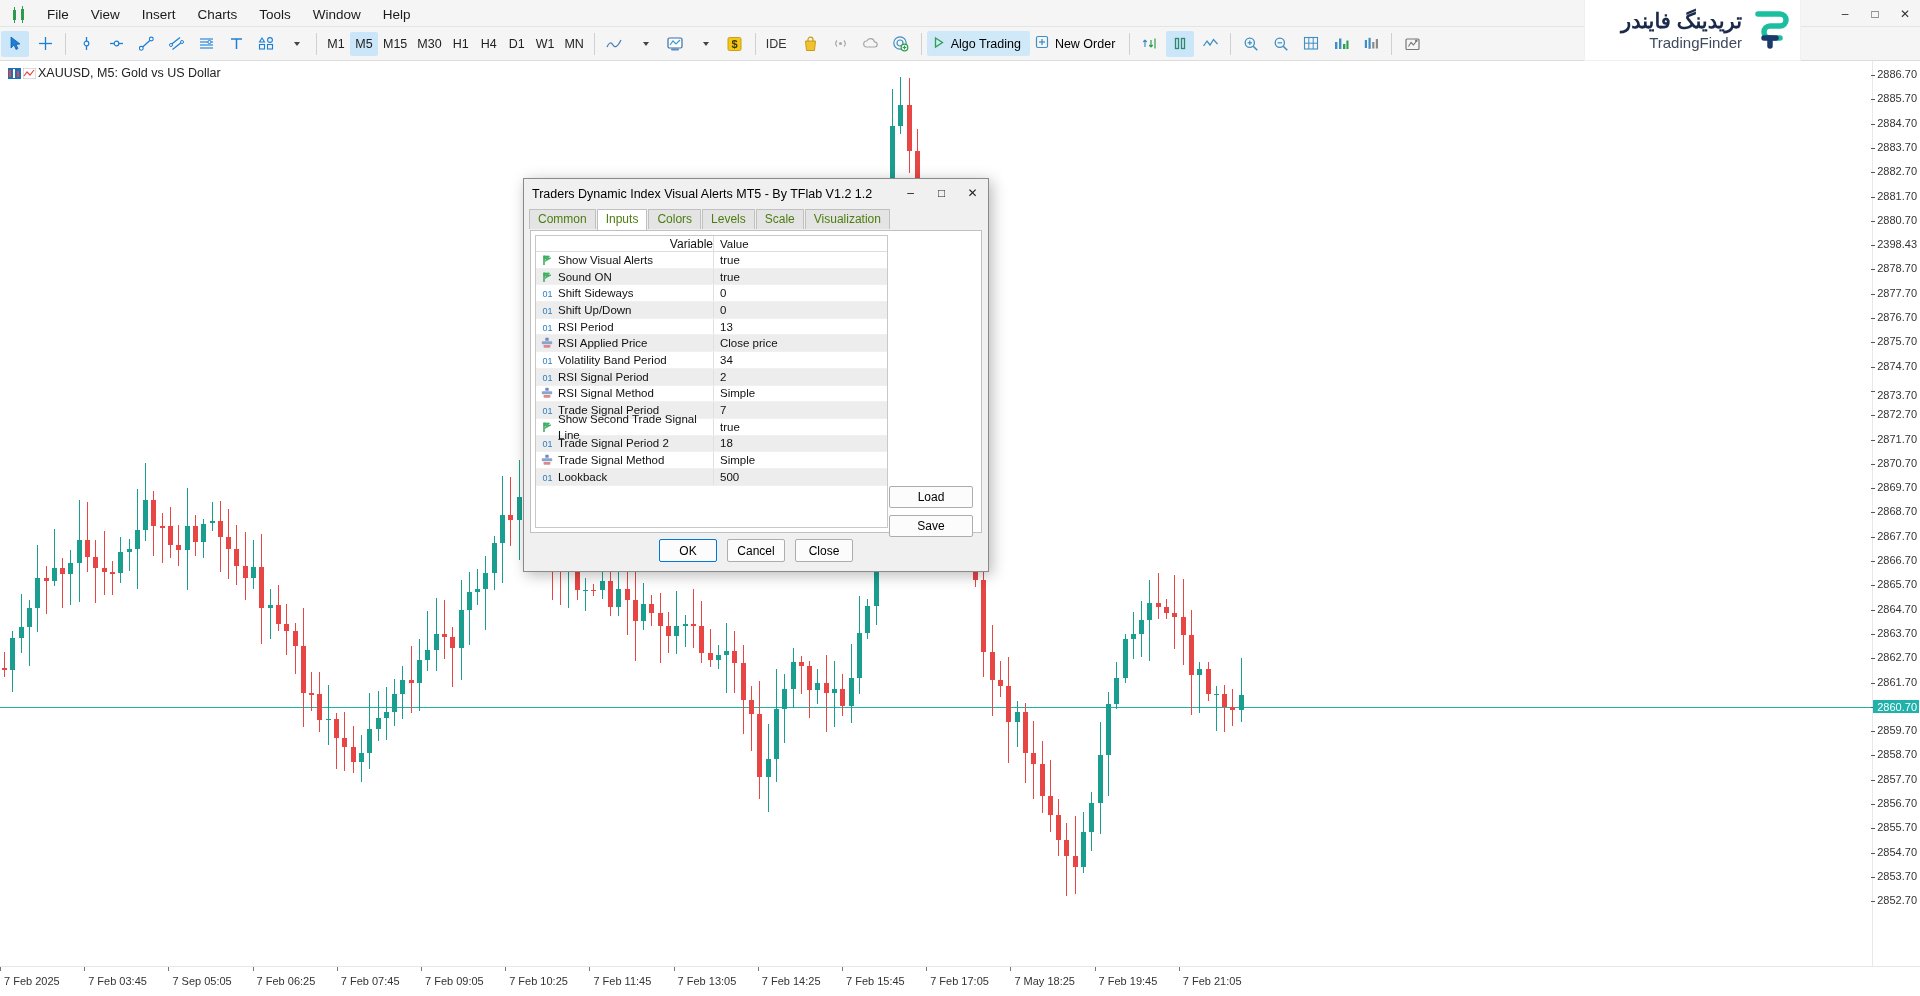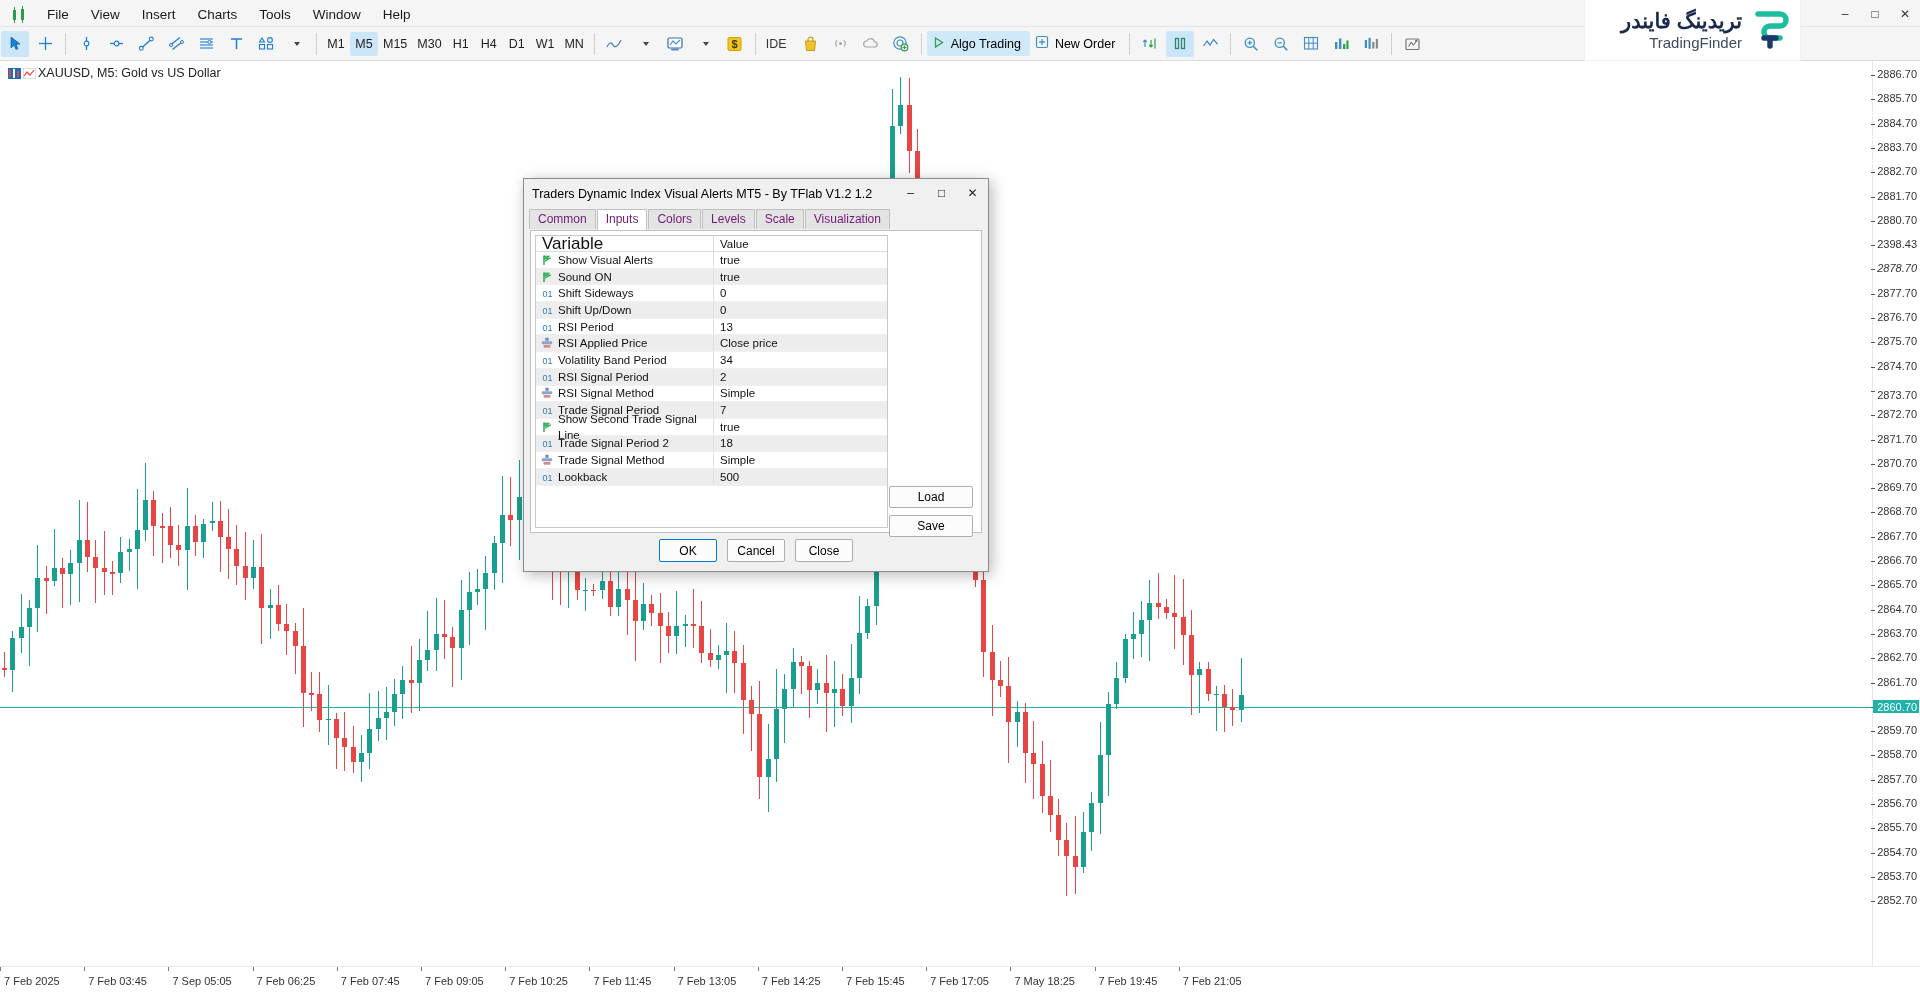--- a/index.html
+++ b/index.html
@@ -107,34 +107,34 @@
   }
   .dlg-tb { height:30px; display:flex; align-items:center; position:relative; background:#f0f0f0; }
   .dlg-title { font-size:12.5px; color:#000; padding-left:8px; }
   .dlg-wb { position:absolute; right:0; top:0; display:flex; }
   .dlg-btn { width:31px; height:28px; display:flex; align-items:center; justify-content:center; font-size:12px; color:#222; cursor:default; }
 
   .tabs { display:flex; padding-left:5px; height:20px; align-items:flex-end; position:relative; z-index:3; }
   .tab {
     padding:2px 8px 3px; font-size:12px; background:#e4e4e4;
     border:1px solid #c0c0c0; border-bottom:none; margin-right:1px;
-    color:#701a75; cursor:default; border-radius:1px 1px 0 0;
+    color:#4d7c0f; cursor:default; border-radius:1px 1px 0 0;
   }
   .tab.active { background:#fff; padding-bottom:4px; position:relative; top:1px; z-index:4; }
 
   .tabpane {
     position:absolute; left:6px; top:51px; right:6px; bottom:38px;
     background:#fff; border:1px solid #c0c0c0;
   }
   .grid {
     position:absolute; left:4px; top:4px; width:353px; bottom:4px;
     border:1px solid #c8c8c8; background:#fff; overflow:hidden;
   }
   .g-head { display:flex; height:16px; border-bottom:1px solid #dcdcdc; background:#fff; }
-  .g-hv { width:178px; font-size:17px; color:#111; padding-left:6px; line-height:16px; border-right:1px solid #dcdcdc;}
+  .g-hv { width:178px; font-size:12px; color:#111; padding-left:6px; line-height:16px; border-right:1px solid #dcdcdc;text-align:right;}
   .g-hval { flex:1; font-size:11.5px; color:#111; padding-left:6px; line-height:16px; }
   .row { display:flex; height:16.7px; align-items:center; border-bottom:1px solid #f0f0f0; }
   .row.alt { background:#ededed; }
   .r-name { width:178px; display:flex; align-items:center; gap:5px; padding-left:5px; border-right:1px solid #e0e0e0; height:100%; }
   .r-lbl { font-size:11.5px; color:#111; line-height:16px; }
   .r-val { flex:1; font-size:11.5px; color:#111; padding-left:6px; }
   .ricon { width:12px; height:12px; flex:none; }
 
   .side { position:absolute; right:8px; top:255px; width:84px; }
   .sbtn {
@@ -751,21 +751,21 @@
       <div class="pl" style="top: 79.9px;">2883.70</div>
       <div class="ptick" style="top: 86.9px; right: 45px; width: 4px;"></div>
       <div class="pl" style="top: 104.2px;">2882.70</div>
       <div class="ptick" style="top: 111.2px; right: 45px; width: 4px;"></div>
       <div class="pl" style="top: 128.5px;">2881.70</div>
       <div class="ptick" style="top: 135.5px; right: 45px; width: 4px;"></div>
       <div class="pl" style="top: 152.8px;">2880.70</div>
       <div class="ptick" style="top: 159.8px; right: 45px; width: 4px;"></div>
       <div class="pl" style="top: 177.1px;">2398.43</div>
       <div class="ptick" style="top: 184.1px; right: 45px; width: 4px;"></div>
-      <div class="pl" style="top: 201.4px; font-style: italic;">2878.70</div>
+      <div class="pl" style="top: 201.4px;">2878.70</div>
       <div class="ptick" style="top: 208.4px; right: 45px; width: 4px;"></div>
       <div class="pl" style="top: 225.7px;">2877.70</div>
       <div class="ptick" style="top: 232.7px; right: 45px; width: 4px;"></div>
       <div class="pl" style="top: 250px;">2876.70</div>
       <div class="ptick" style="top: 257px; right: 45px; width: 4px;"></div>
       <div class="pl" style="top: 274.3px;">2875.70</div>
       <div class="ptick" style="top: 281.3px; right: 45px; width: 4px;"></div>
       <div class="pl" style="top: 298.6px;">2874.70</div>
       <div class="ptick" style="top: 305.6px; right: 45px; width: 4px;"></div>
       <div class="pl" style="top: 328px;">2873.70</div>

